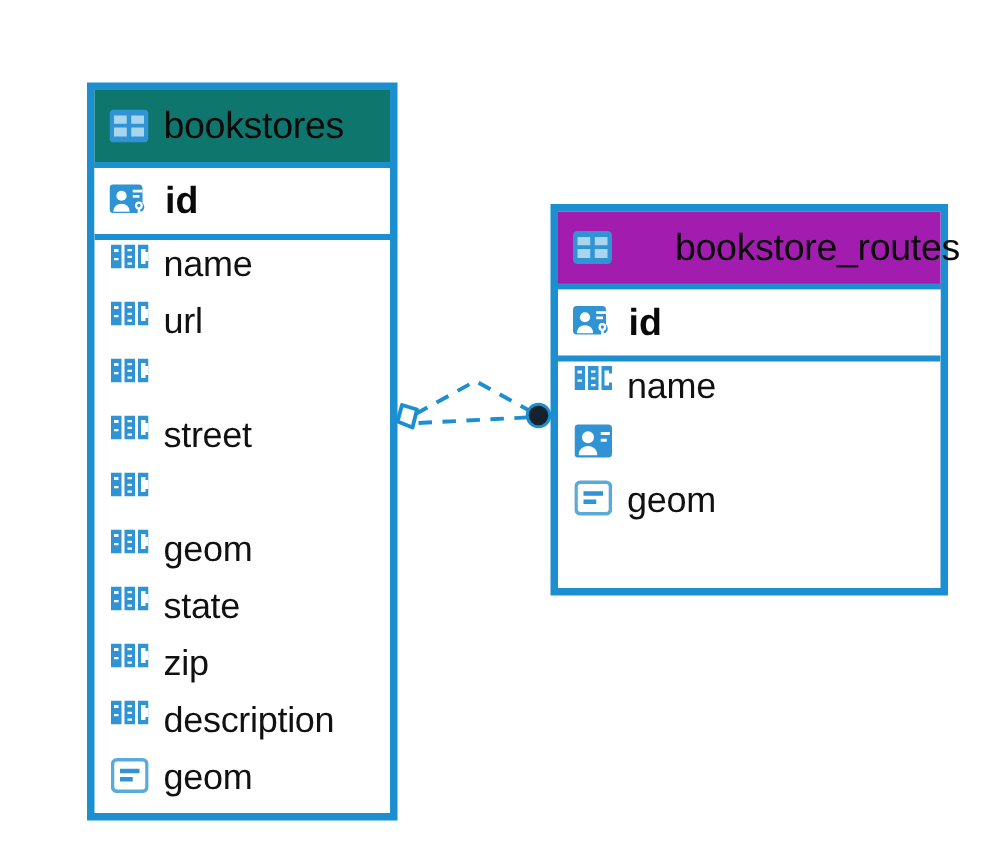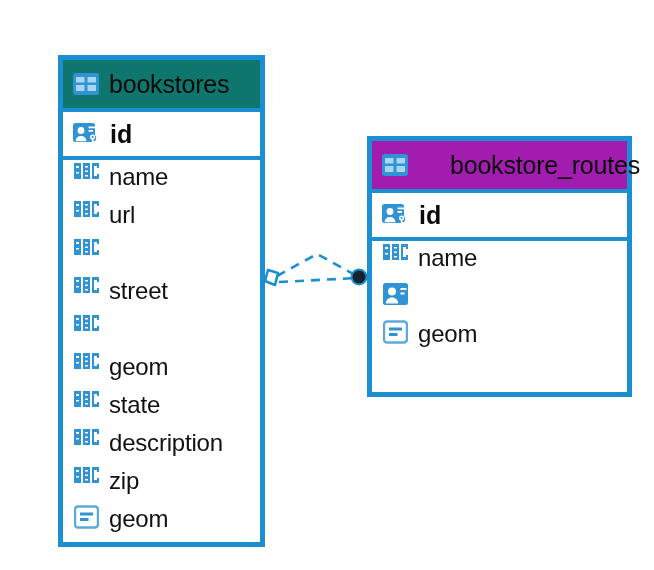--- a/index.html
+++ b/index.html
@@ -320,43 +320,43 @@
               <rect x="2" y="3" width="3" height="2"></rect>
                 <rect x="2" y="9" width="3" height="1.5"></rect>
               <rect x="11" y="3" width="3" height="1.5"></rect>
                 <rect x="11" y="7.5" width="3" height="1.5"></rect>
                 <rect x="11" y="12" width="3" height="1.5"></rect>
               <rect x="20" y="3" width="3" height="10"></rect>
                 <rect x="22.5" y="5" width="2.5" height="6"></rect>
             </g>
           </svg>
         </span>
+        <span class="field-label">zip</span>
+      </div>
+
+      <div class="field-row">
+        <span class="icon icon-abc">
+          <svg viewBox="0 0 25 16" width="25" height="16">
+            <g fill="#2f93d4">
+              <rect x="0" y="0" width="7" height="16"></rect>
+                <rect x="9" y="0" width="7" height="16"></rect>
+                <rect x="18" y="0" width="7" height="16"></rect>
+            </g>
+            <g fill="#ffffff">
+              <rect x="2" y="3" width="3" height="2"></rect>
+                <rect x="2" y="9" width="3" height="1.5"></rect>
+              <rect x="11" y="3" width="3" height="1.5"></rect>
+                <rect x="11" y="7.5" width="3" height="1.5"></rect>
+                <rect x="11" y="12" width="3" height="1.5"></rect>
+              <rect x="20" y="3" width="3" height="10"></rect>
+                <rect x="22.5" y="5" width="2.5" height="6"></rect>
+            </g>
+          </svg>
+        </span>
         <span class="field-label">description</span>
-      </div>
-
-      <div class="field-row">
-        <span class="icon icon-abc">
-          <svg viewBox="0 0 25 16" width="25" height="16">
-            <g fill="#2f93d4">
-              <rect x="0" y="0" width="7" height="16"></rect>
-                <rect x="9" y="0" width="7" height="16"></rect>
-                <rect x="18" y="0" width="7" height="16"></rect>
-            </g>
-            <g fill="#ffffff">
-              <rect x="2" y="3" width="3" height="2"></rect>
-                <rect x="2" y="9" width="3" height="1.5"></rect>
-              <rect x="11" y="3" width="3" height="1.5"></rect>
-                <rect x="11" y="7.5" width="3" height="1.5"></rect>
-                <rect x="11" y="12" width="3" height="1.5"></rect>
-              <rect x="20" y="3" width="3" height="10"></rect>
-                <rect x="22.5" y="5" width="2.5" height="6"></rect>
-            </g>
-          </svg>
-        </span>
-        <span class="field-label">zip</span>
       </div>
 
       <div class="field-row">
         <span class="icon icon-geom">
           <svg viewBox="0 0 25 24" width="25" height="24">
             <rect x="1" y="1.5" width="23" height="21" rx="3" fill="#ffffff" stroke="#5aabdc" stroke-width="2.4"></rect>
             <rect x="6" y="7.5" width="13" height="3" fill="#2f93d4"></rect>
             <rect x="6" y="13" width="8.5" height="3" fill="#2f93d4"></rect>
           </svg>
         </span>

